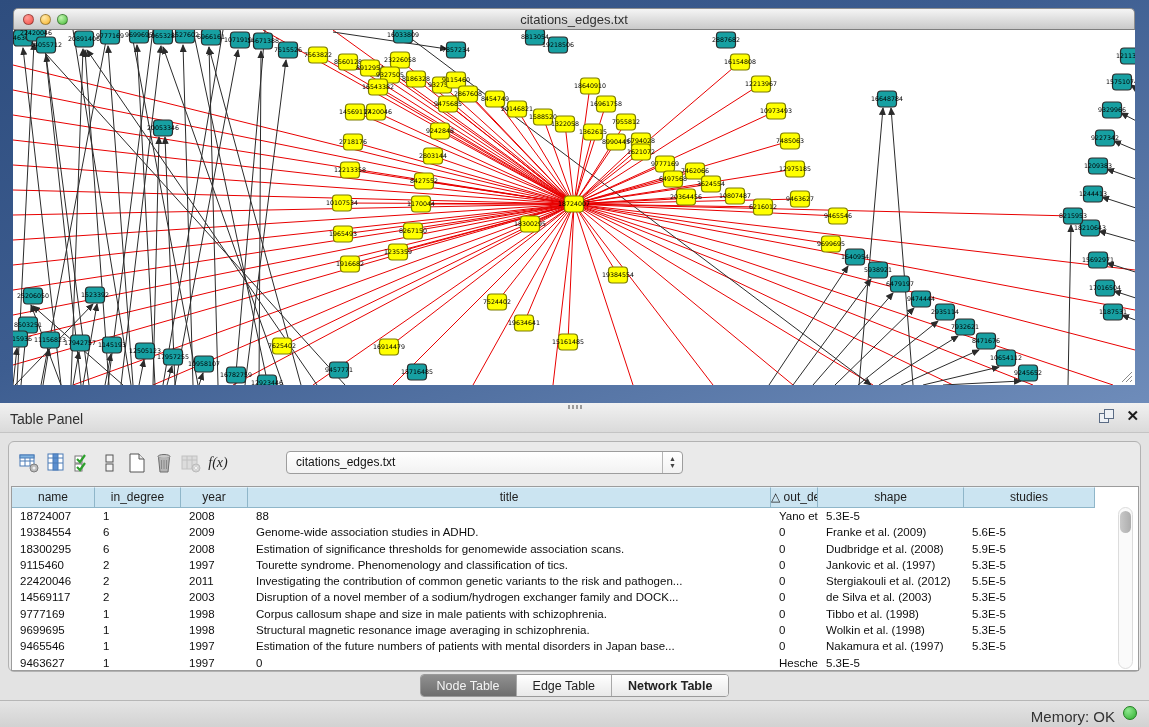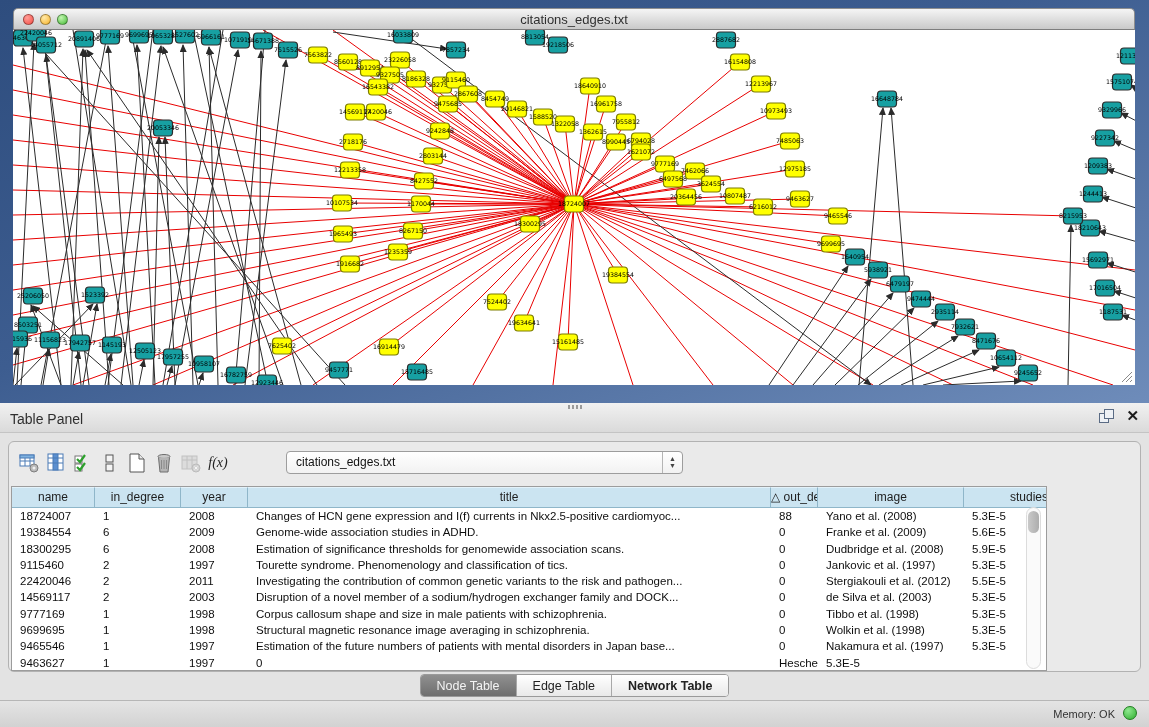--- a/index.html
+++ b/index.html
@@ -62,21 +62,21 @@
     border:1px solid #9d9d9d;border-radius:4px;box-sizing:border-box;
     font-size:12px;color:#111;line-height:21px;padding-left:9px;
   }
   .combo-stepper{
     position:absolute;right:0;top:0;bottom:0;width:19px;border-left:1px solid #b5b5b5;
     display:flex;flex-direction:column;align-items:center;justify-content:center;gap:1px;
   }
   .combo-stepper span{font-size:7px;line-height:6px;color:#444;}
   
   .dtable{
-    position:absolute;left:2px;top:44px;width:1036px;height:185px;
+    position:absolute;left:2px;top:44px;width:1128px;height:185px;
     background:#fff;border:1px solid #9c9c9c;box-sizing:border-box;overflow:hidden;
   }
   .trow{display:grid;grid-template-columns:83px 86px 67px 523px 47px 146px 131px 1fr;}
   .th{
     background:#cbe4f1;border-right:1px solid #8fb6c9;border-bottom:1px solid #8fb6c9;
     border-top:1px solid #e3f2fa;
     font-size:12px;color:#1d1d1d;text-align:center;height:19px;line-height:19px;
     overflow:hidden;white-space:nowrap;
   }
   .th.filler{background:transparent;border-right:none;border-top:none;border-bottom:none;}
@@ -97,21 +97,21 @@
     padding:3px 16px;height:21px;background:linear-gradient(#ffffff,#e9e9e9);color:#222;
     border-right:1px solid #a8a8a8;cursor:default;
   }
   .seg button:last-child{border-right:none;font-weight:bold;}
   .seg button.active{background:linear-gradient(#909090,#6e6e6e);color:#f4f4f4;}
   
   .statusbar{
     position:absolute;left:0;top:700px;width:1149px;height:27px;
     background:linear-gradient(#e4e4e4,#d2d2d2);border-top:1px solid #b6b6b6;box-sizing:border-box;
   }
-  .mem{position:absolute;right:34px;top:7px;font-size:11px;color:#333;}
+  .mem{position:absolute;right:34px;top:7px;font-size:15px;color:#333;}
   .mem-dot{
     position:absolute;right:12px;top:5px;width:14px;height:14px;border-radius:50%;
     background:radial-gradient(circle at 35% 30%,#8fe98f,#2fae2f);border:1px solid #1f7d1f;box-sizing:border-box;
   }
   .edgeR{stroke:#e80000;stroke-width:1;}
   .edgeB{stroke:#2b2b2b;stroke-width:1;}
   .nlab{font-family:"DejaVu Sans",sans-serif;font-size:6.3px;fill:#000;text-anchor:middle;}
 </style>
 </head>
 <body>
@@ -820,30 +820,29 @@
       </span>
   </div>
 
   <div class="dtable">
     <div class="trow" id="thead-row">
         <div class="th">name</div>
         <div class="th">in_degree</div>
         <div class="th">year</div>
         <div class="th">title</div>
         <div class="th">△ out_de...</div>
-        <div class="th">image</div>
+        <div class="th">shape</div>
         <div class="th">studies</div>
         <div class="th filler"></div>
       </div>
     <div id="tbody">
         <div class="trow">
           <div class="td">18724007</div>
           <div class="td">1</div>
           <div class="td">2008</div>
-          <div class="td">Changes of HCN gene expression and I(f) currents in Nkx2.5-positive cardiomyoc...</div>
           <div class="td">88</div>
           <div class="td">Yano et al. (2008)</div>
           <div class="td">5.3E-5</div>
           <div class="td"></div>
         </div>
         <div class="trow">
           <div class="td">19384554</div>
           <div class="td">6</div>
           <div class="td">2009</div>
           <div class="td">Genome-wide association studies in ADHD.</div>

